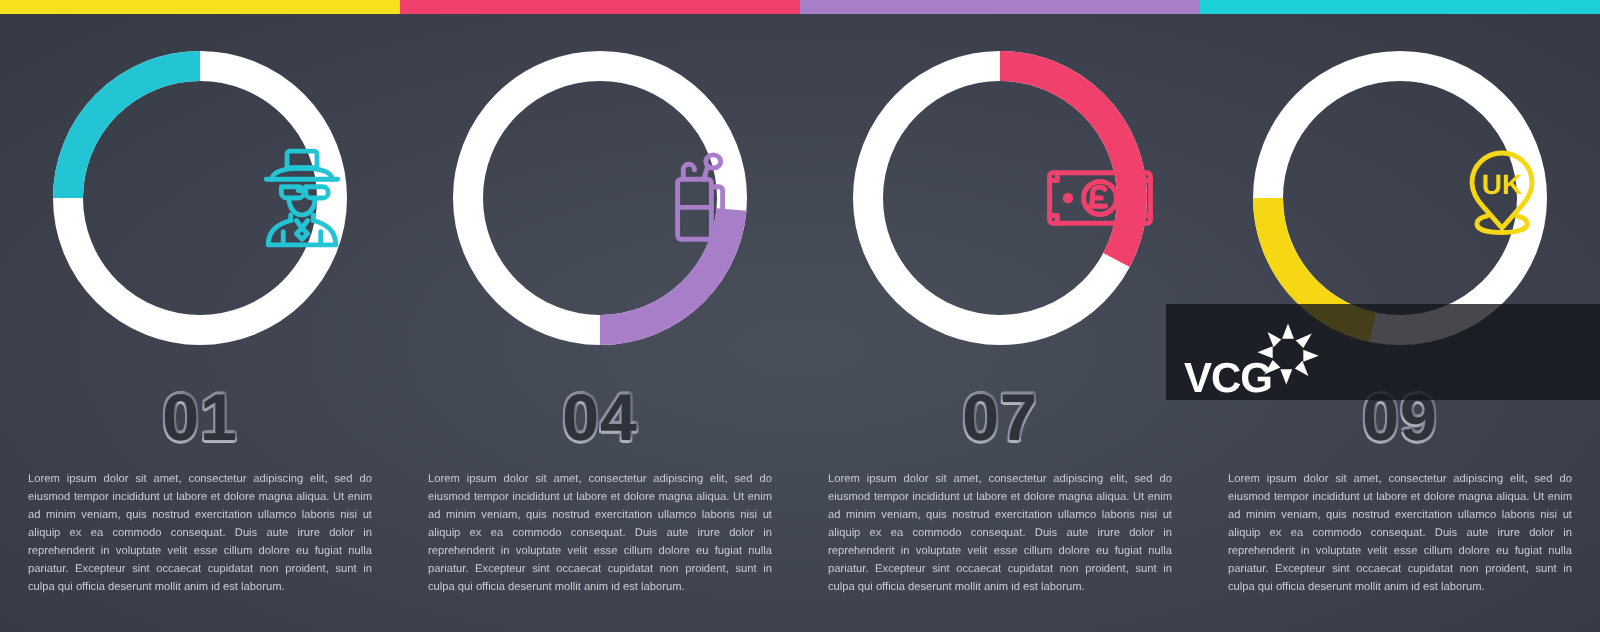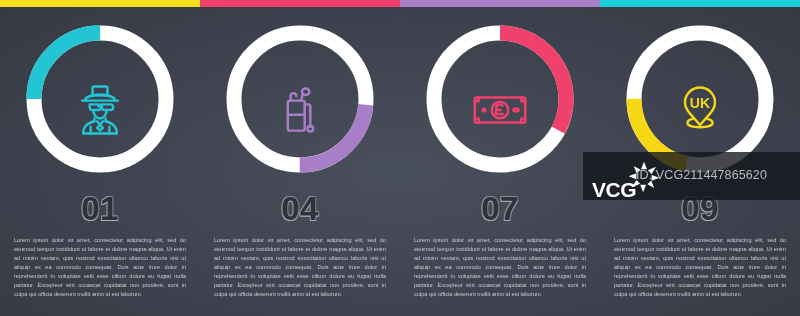--- a/index.html
+++ b/index.html
@@ -48,26 +48,26 @@
 
   
   .donut {
     position: relative;
     width: 162px;
     height: 162px;
   }
   .donut svg { display: block; }
   .donut-icon {
     position: absolute;
-    top: 11px; left: 0;
+    top: 0; left: 0;
     width: 162px;
     height: 162px;
     display: flex;
     align-items: center;
-    justify-content: center;
+    justify-content: flex-end;
   }
 
   
   .num {
     margin-top: 12px;
     font-size: 33px;
     font-weight: bold;
     letter-spacing: 0.5px;
     color: #2e323b;
     text-shadow:
@@ -260,16 +260,15 @@
         <path d="M20 2 L23.5 11 L16.5 11 Z"></path>
         <path d="M34 8 L29 16.5 L24.5 12 Z"></path>
         <path d="M38 21 L29 24.5 L29 17.5 Z"></path>
         <path d="M32 33 L24 28.5 L28.5 24 Z"></path>
         <path d="M19 38 L15.5 29 L22.5 29 Z"></path>
         <path d="M6 32 L11 23.5 L15.5 28 Z"></path>
         <path d="M2 19 L11 15.5 L11 22.5 Z"></path>
         <path d="M8 7 L16 11.5 L11.5 16 Z"></path>
       </g>
     </svg>
-    <div class="wm-id">ID: VCG211447865620</div>
   </div>
 
 </div>
 
 </body></html>

